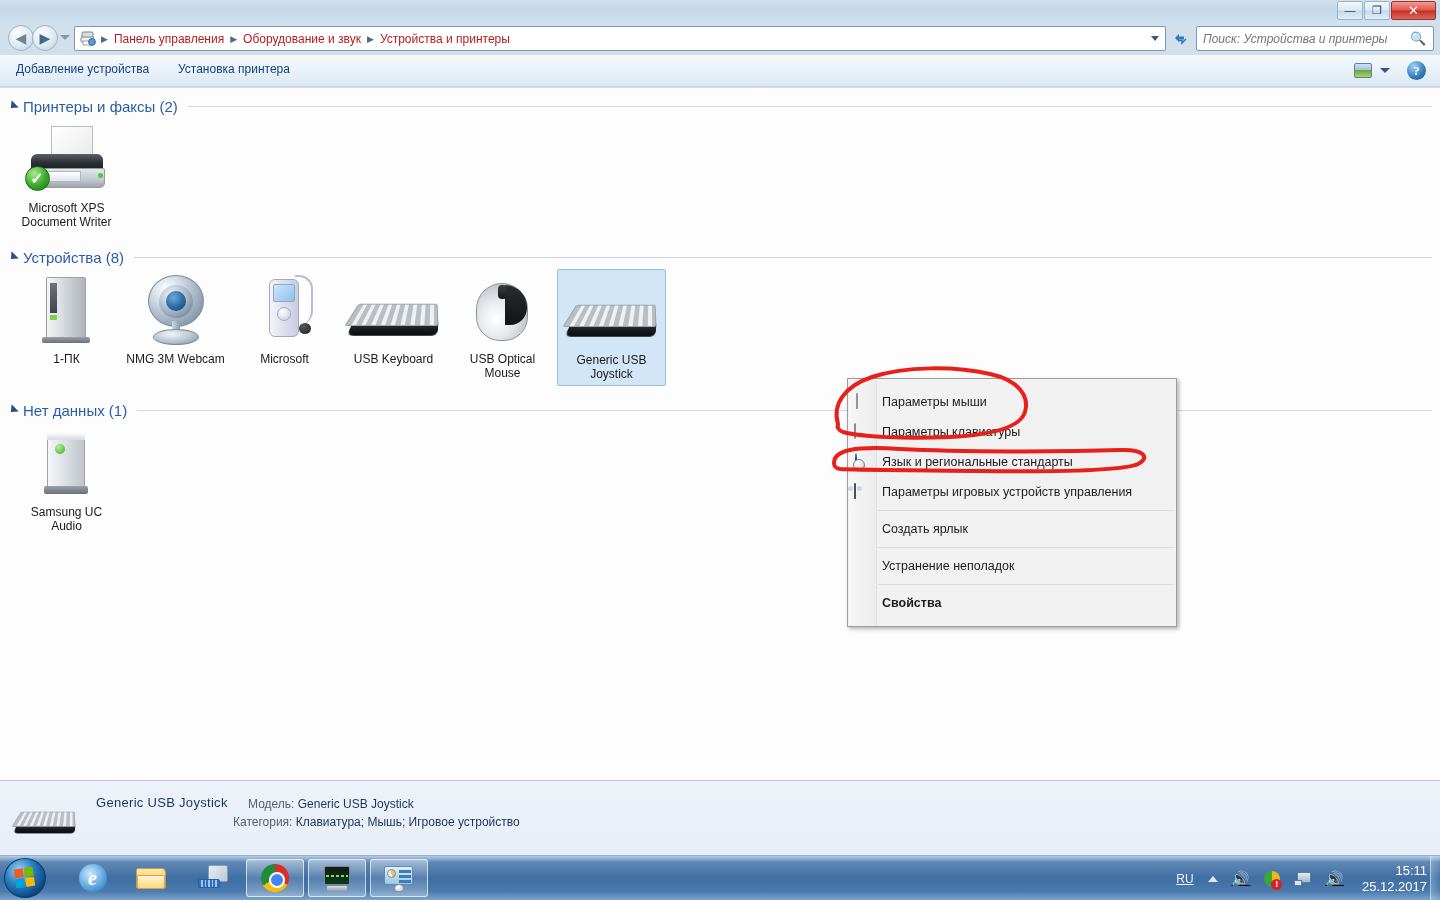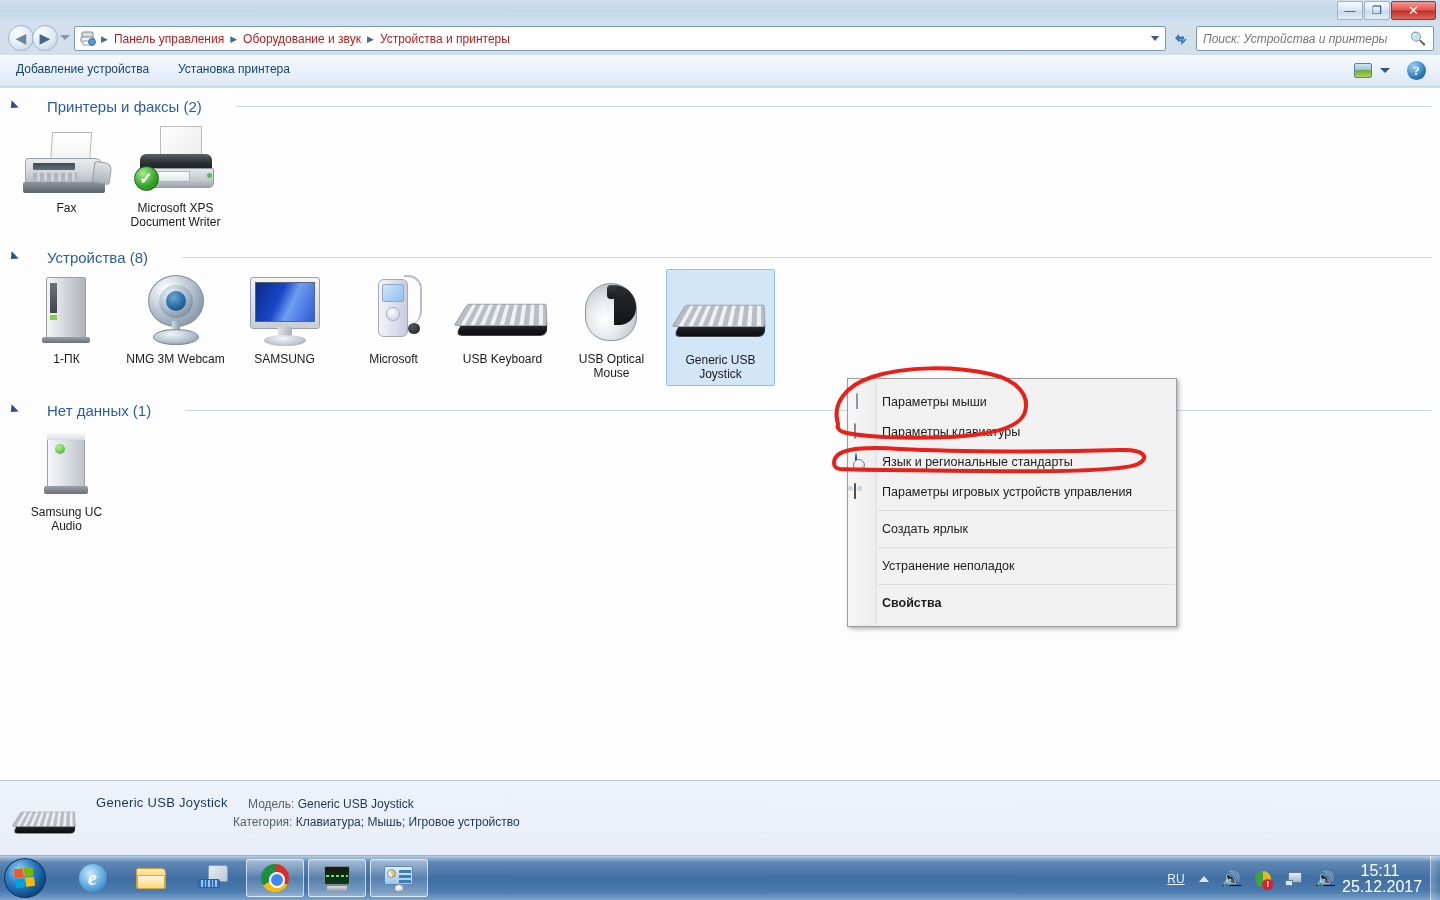--- a/index.html
+++ b/index.html
@@ -118,21 +118,21 @@
     display:flex; align-items:center; justify-content:center;
     font-family: "Liberation Serif", serif;
   }
 
   
   #content {
     position: absolute; left: 0; top: 88px; width: 1440px; height: 692px;
     background: #fdfdfe; overflow: hidden;
   }
   .section-header {
-    display: flex; align-items: center; padding-left: 10px; height: 24px; gap: 24px;
+    display: flex; align-items: center; padding-left: 10px; height: 24px;
   }
   .sec-arrow {
     width: 0; height: 0; margin-right: 7px;
     border-top: 5px solid transparent; border-bottom: 5px solid transparent;
     border-right: 6px solid #2b4f85;
     transform: rotate(-45deg);
   }
   .sec-title { font-size: 15px; color: #2b5ca8; white-space: nowrap; }
   .sec-rule { flex: 1; height: 1px; background: #ccd7e4; margin-left: 10px; margin-right: 8px; }
 
@@ -505,22 +505,22 @@
   .devpr-ico .b1{top:4px;} .devpr-ico .b2{top:9px;} .devpr-ico .b3{top:14px;}
   .devpr-ico .ms { position:absolute; left:10px;bottom:-1px;width:10px;height:8px;border-radius:5px 5px 4px 4px;
     background: radial-gradient(ellipse at 40% 40%,#fff,#b9c2ca); border:1px solid #8b939b; }
 
   
   #tray { position:absolute; right: 0; top: 0; height: 45px; display:flex; align-items:center; }
   .tray-item { margin: 4px 7px; display:flex; align-items:center;text-decoration:underline; }
   #tray-lang { color:#e9f2fb; font-size: 12px; margin-left: 10px; }
   #tray-caret { width:0;height:0;border-left:5px solid transparent;border-right:5px solid transparent;
     border-bottom:6px solid #dce9f6; }
-  #clock { width: 76px; text-align:center; color:#ffffff; font-size: 16px; line-height: 16px;
-    margin-right: 22px; }
+  #clock { width: 76px; text-align:right; color:#ffffff; font-size: 13px; line-height: 16px;
+    margin-right: 13px; }
   #show-desktop { position:absolute; right:0; top:0; width: 10px; height: 45px;
     background: linear-gradient(to right, rgba(255,255,255,0.25), rgba(255,255,255,0.05));
     border-left: 1px solid rgba(255,255,255,0.55); }
 
   .spk-glyph { color:#f2f7fc; font-size: 15px; }
   .flag-glyph { width:16px;height:16px;border-radius:50%;
     background: conic-gradient(#e8b71a 0 50%, #3ca63c 50% 100%); position:relative; }
   .flag-glyph::after { content:'!'; position:absolute; right:-2px;bottom:-3px; width:11px;height:11px;
     border-radius:50%; background:#d6202b; color:#fff; font-size:9px; font-weight:bold;
     display:flex;align-items:center;justify-content:center; }
@@ -590,33 +590,20 @@
   <div id="content">
 
     <div class="section-header" style="margin-top:6px;">
       <div class="sec-arrow"></div>
       <div class="sec-title">Принтеры и факсы (2)</div>
       <div class="sec-rule"></div>
     </div>
     <div class="tile-row">
       <div class="tile">
         <div class="tile-icon">
-          <div class="ico ico-fax">
-              <div class="paper"></div>
-              <div class="body"></div>
-              <div class="disp"></div>
-              <div class="keys"></div>
-              <div class="tray"></div>
-              <div class="handset"></div>
-            </div>
-        </div>
-        <div class="tile-label">Fax</div>
-      </div>
-      <div class="tile">
-        <div class="tile-icon">
           <div class="ico ico-printer">
               <div class="paper"></div>
               <div class="top"></div>
               <div class="base"></div>
               <div class="out"></div>
               <div class="led"></div>
               <div class="check">✓</div>
             </div>
         </div>
         <div class="tile-label">Microsoft XPS Document Writer</div>
@@ -647,31 +634,20 @@
               <div class="lens1"></div>
               <div class="lens2"></div>
               <div class="neck"></div>
               <div class="base"></div>
             </div>
         </div>
         <div class="tile-label">NMG 3M Webcam</div>
       </div>
       <div class="tile">
         <div class="tile-icon">
-          <div class="ico ico-mon">
-              <div class="frame"></div>
-              <div class="scr"></div>
-              <div class="stand"></div>
-              <div class="foot"></div>
-            </div>
-        </div>
-        <div class="tile-label">SAMSUNG</div>
-      </div>
-      <div class="tile">
-        <div class="tile-icon">
           <div class="ico ico-phone">
               <div class="strap"></div>
               <div class="body"></div>
               <div class="scr"></div>
               <div class="pad"></div>
               <div class="bud"></div>
             </div>
         </div>
         <div class="tile-label">Microsoft</div>
       </div>

